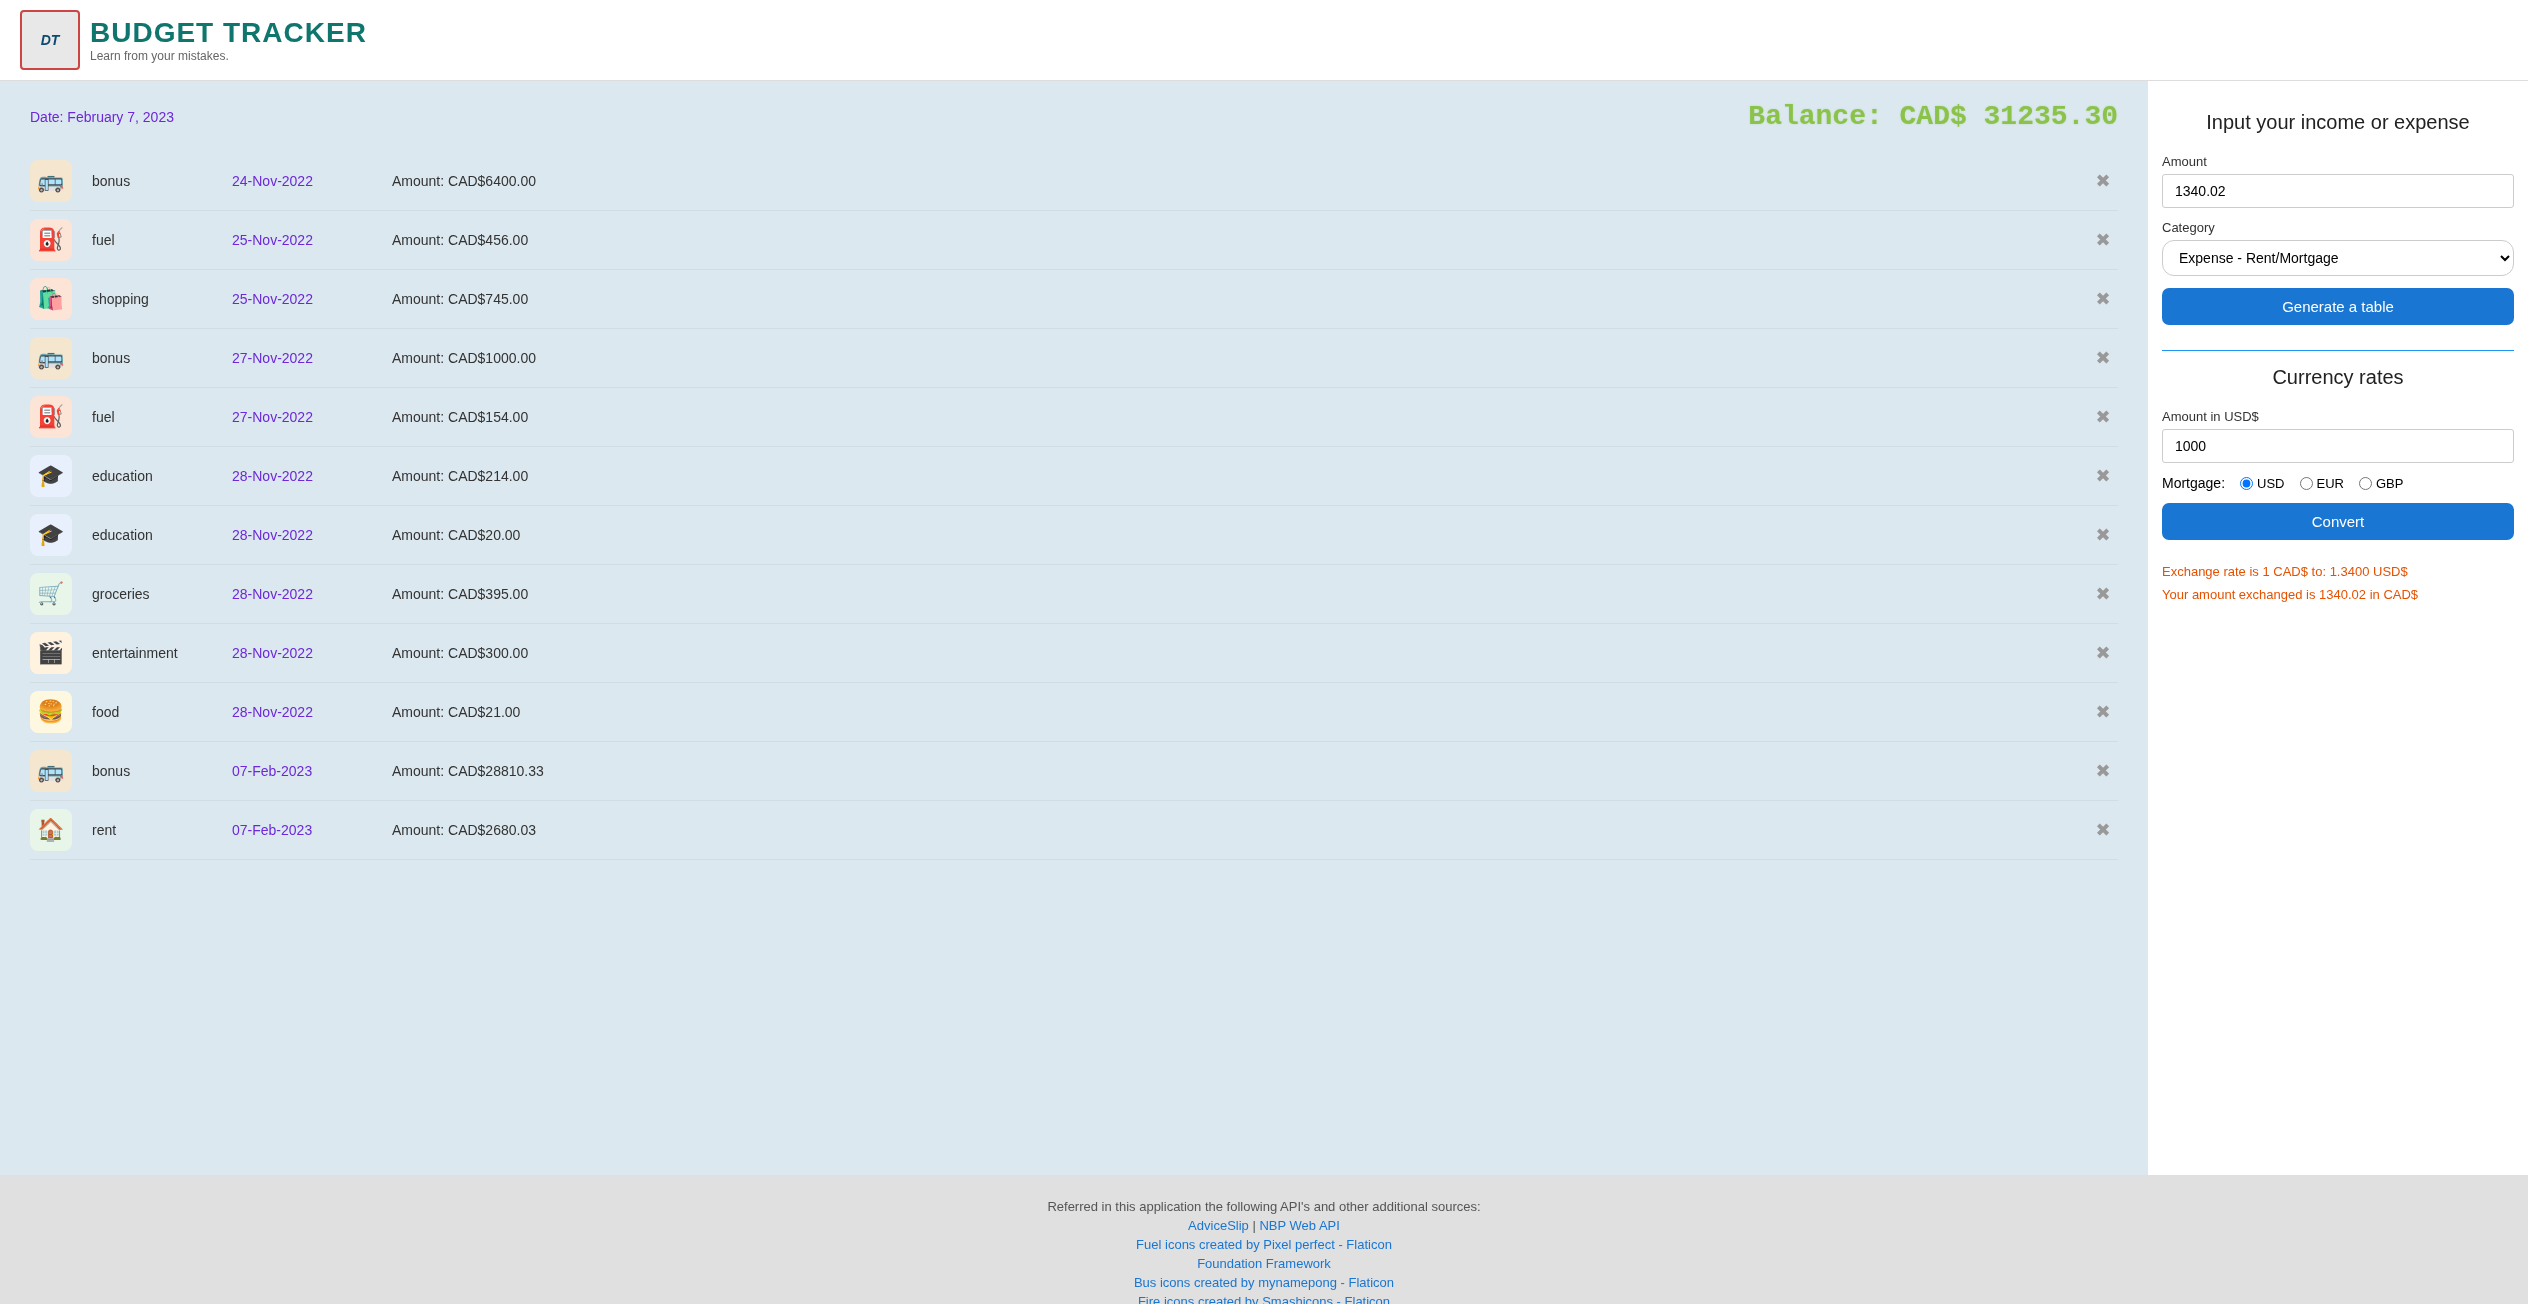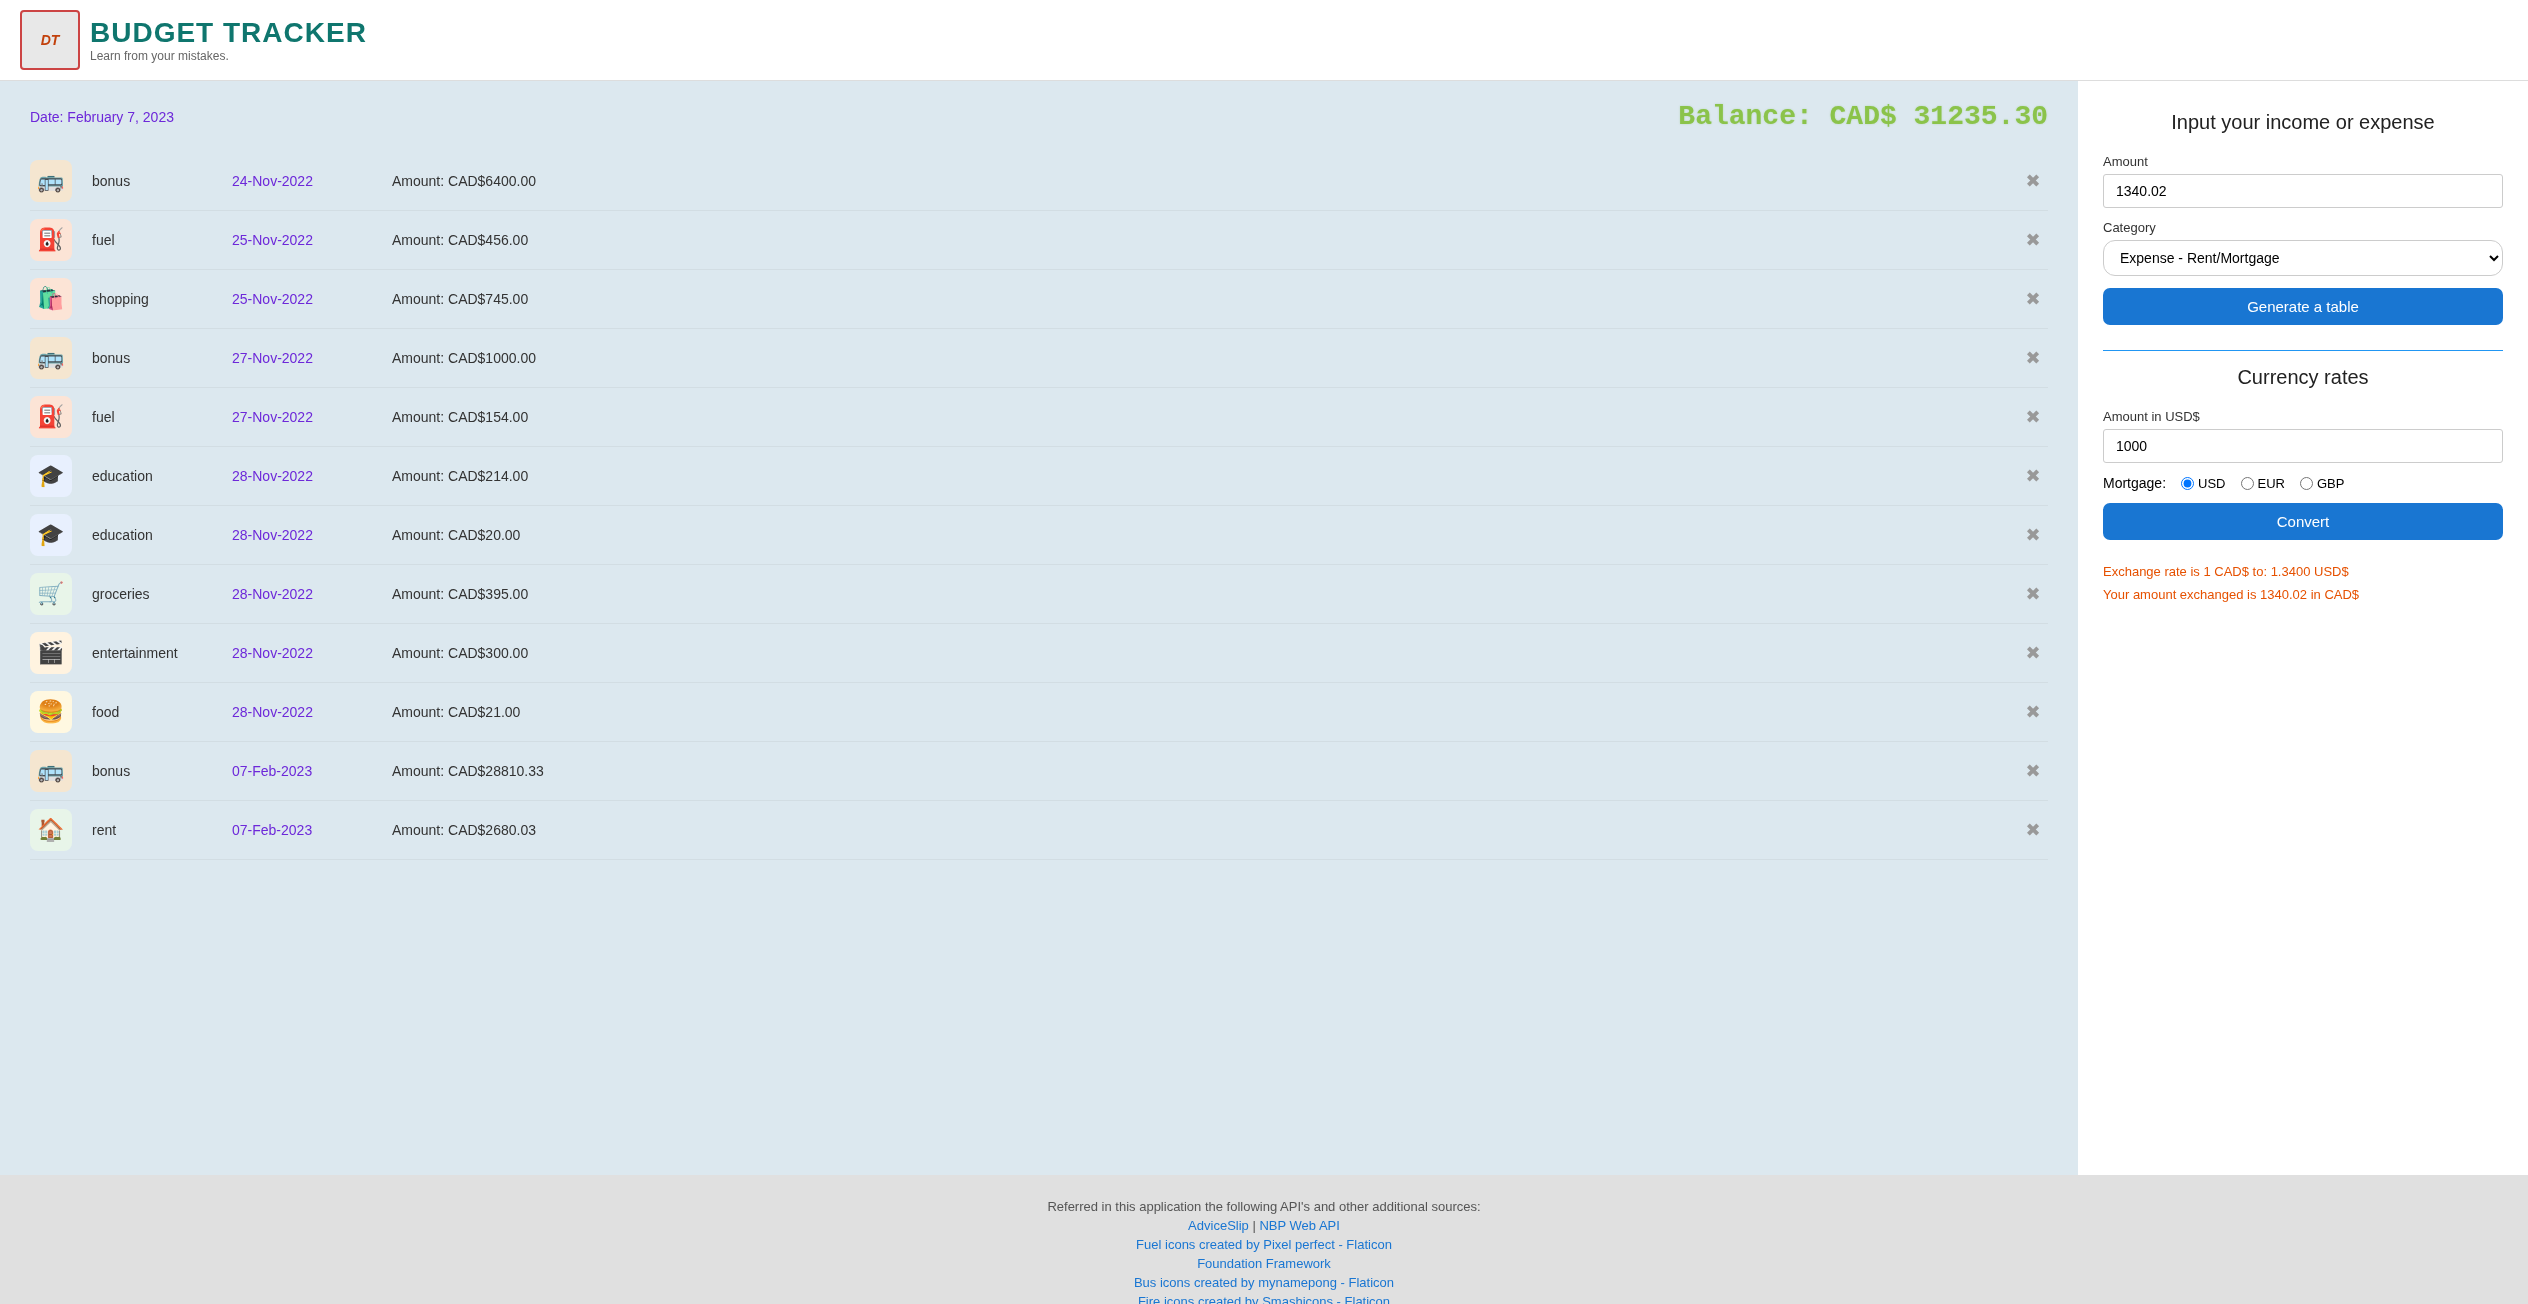--- a/index.html
+++ b/index.html
@@ -40,23 +40,23 @@
     #main-layout {
       display: flex;
       min-height: calc(100vh - 80px - 130px);
     }
     #left-panel {
       flex: 1;
       background: #dce8ef;
       padding: 20px 30px;
     }
     #right-panel {
-      width: 450px;
+      width: 380px;
       background: white;
-      padding: 30px 25px;
+      padding: 30px 14px;
     }
 
     
     #top-bar {
       display: flex;
       align-items: center;
       justify-content: space-between;
       margin-bottom: 20px;
     }
     #date-text { font-size: 14px; color: #6d28d9; }
@@ -182,21 +182,21 @@
     }
     #footer a { color: #1976d2; text-decoration: none; }
     #footer p { margin: 4px 0; }
   </style>
 </head>
 <body>
 
 <div id="header">
   <div id="logo-container">
     <div id="logo-box">
-      <span style="font-size:14px; color:#c2410c; font-weight:bold; font-style:italic;">DT</span>
+      <span style="font-size:14px; color:#0c4a6e; font-weight:bold; font-style:italic;">DT</span>
     </div>
     <div id="logo-text-block">
       <span id="logo-title">BUDGET TRACKER</span>
       <span id="logo-subtitle">Learn from your mistakes.</span>
     </div>
   </div>
 </div>
 
 <div id="main-layout">
 

